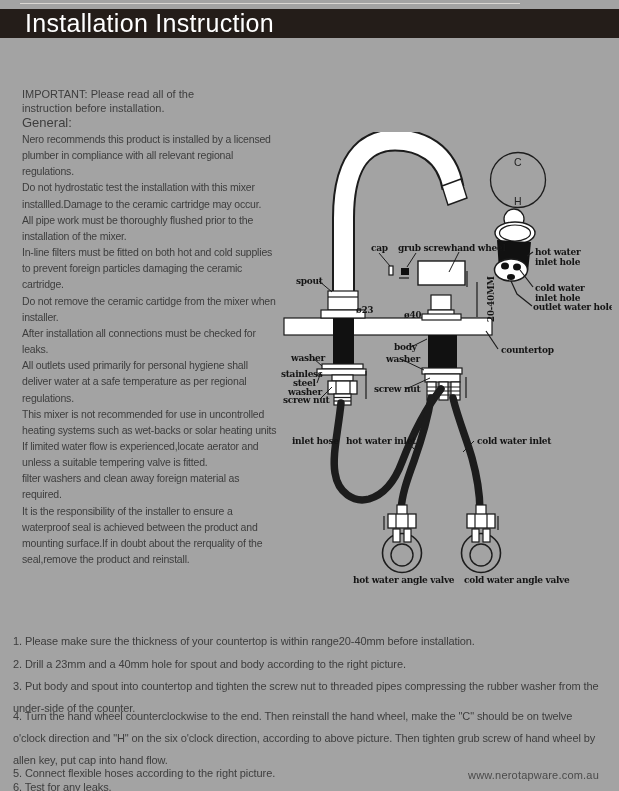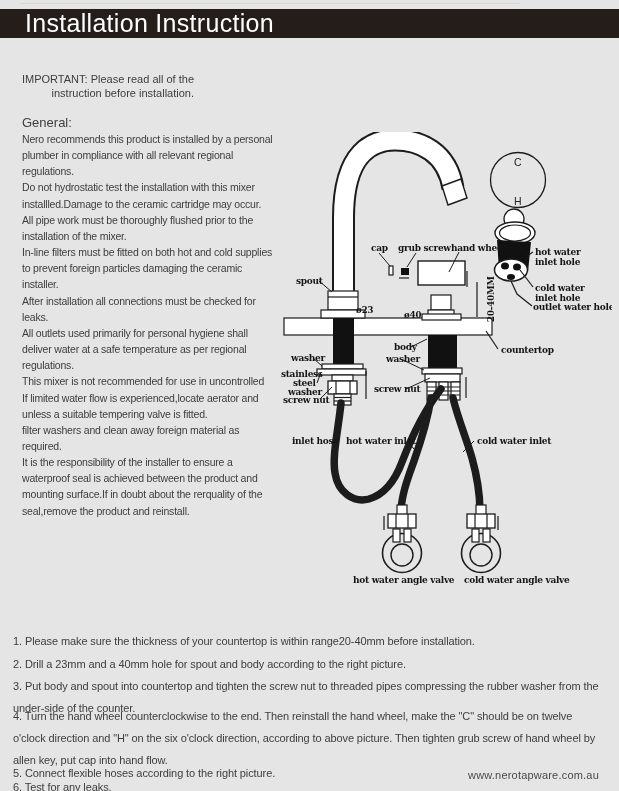--- a/index.html
+++ b/index.html
@@ -1,22 +1,22 @@
 <!DOCTYPE html>
 <html><head>
 <meta charset="utf-8">
 <style>
   html,body{margin:0;padding:0;background:#fff;}
-  .page{position:relative;width:619px;height:791px;background:#e5e5e5;overflow:hidden;
+  .page{position:relative;width:619px;height:791px;background:#a3a3a3;overflow:hidden;
         font-family:"Liberation Sans",sans-serif;color:#3d3d3d;}
   .top-rule{position:absolute;top:3px;left:20px;width:500px;height:1px;background:#dbd8d4;}
   .header{position:absolute;top:9px;left:0;width:619px;height:29px;background:#241d19;}
   .header .title{display:block;padding-left:25px;font-size:25px;line-height:29px;color:#ffffff;
         letter-spacing:0.3px;white-space:nowrap;}
-  .important{position:absolute;left:22px;top:73px;font-size:11px;line-height:13.5px;color:#3d3d3d;text-align:right;}
+  .important{position:absolute;left:22px;top:88px;font-size:11px;line-height:13.5px;color:#3d3d3d;}
   .general-heading{position:absolute;left:22px;top:115px;font-size:13px;color:#3d3d3d;}
   .general{position:absolute;left:22px;top:131px;font-size:10.5px;line-height:16.15px;
         letter-spacing:-0.2px;color:#3d3d3d;}
   .general div, .important div, .step div{white-space:nowrap;}
   .step{position:absolute;left:13px;font-size:11px;line-height:21.8px;letter-spacing:-0.1px;color:#3d3d3d;}
   .step1{top:631px;} .step2{top:654px;} .step3{top:676px;} .step4{top:706px;}
   .step5{top:763px;} .step6{top:777px;}
   .website{position:absolute;top:769px;left:468px;font-size:11px;color:#4a4a4a;letter-spacing:0.2px;}
   svg.diagram{position:absolute;left:278px;top:132px;}
   svg .lbl{font-family:"DejaVu Serif",serif;font-weight:700;font-size:9px;fill:#151515;letter-spacing:-0.3px;}
@@ -34,36 +34,39 @@
   </div>
 
   <div class="important">
       <div>IMPORTANT: Please read all of the</div>
       <div>instruction before installation.</div>
     </div>
 
   <div class="general-heading">General:</div>
 
   <div class="general">
-      <div>Nero recommends this product is installed by a personal</div>
+      <div>Nero recommends this product is installed by a licensed</div>
       <div>plumber in compliance with all relevant regional</div>
       <div>regulations.</div>
       <div>Do not hydrostatic test the installation with this mixer</div>
       <div>installled.Damage to the ceramic cartridge may occur.</div>
       <div>All pipe work must be thoroughly flushed prior to the</div>
       <div>installation of the mixer.</div>
       <div>In-line filters must be fitted on both hot and cold supplies</div>
       <div>to prevent foreign particles damaging the ceramic</div>
+      <div>cartridge.</div>
+      <div>Do not remove the ceramic cartidge from the mixer when</div>
       <div>installer.</div>
       <div>After installation all connections must be checked for</div>
       <div>leaks.</div>
       <div>All outlets used primarily for personal hygiene shall</div>
       <div>deliver water at a safe temperature as per regional</div>
       <div>regulations.</div>
       <div>This mixer is not recommended for use in uncontrolled</div>
+      <div>heating systems such as wet-backs or solar heating units</div>
       <div>If limited water flow is experienced,locate aerator and</div>
       <div>unless a suitable tempering valve is fitted.</div>
       <div>filter washers and clean away foreign material as</div>
       <div>required.</div>
       <div>It is the responsibility of the installer to ensure a</div>
       <div>waterproof seal is achieved between the product and</div>
       <div>mounting surface.If in doubt about the rerquality of the</div>
       <div>seal,remove the product and reinstall.</div>
     </div>
 

